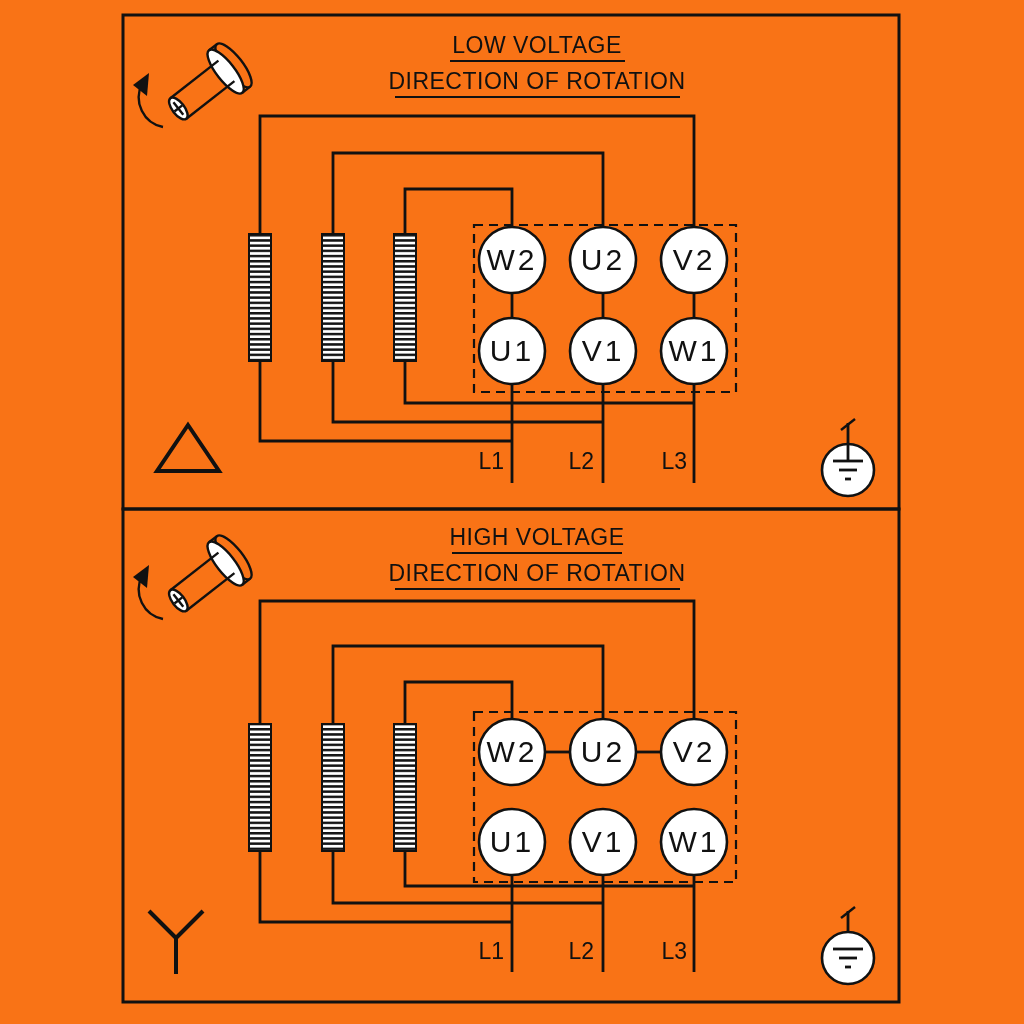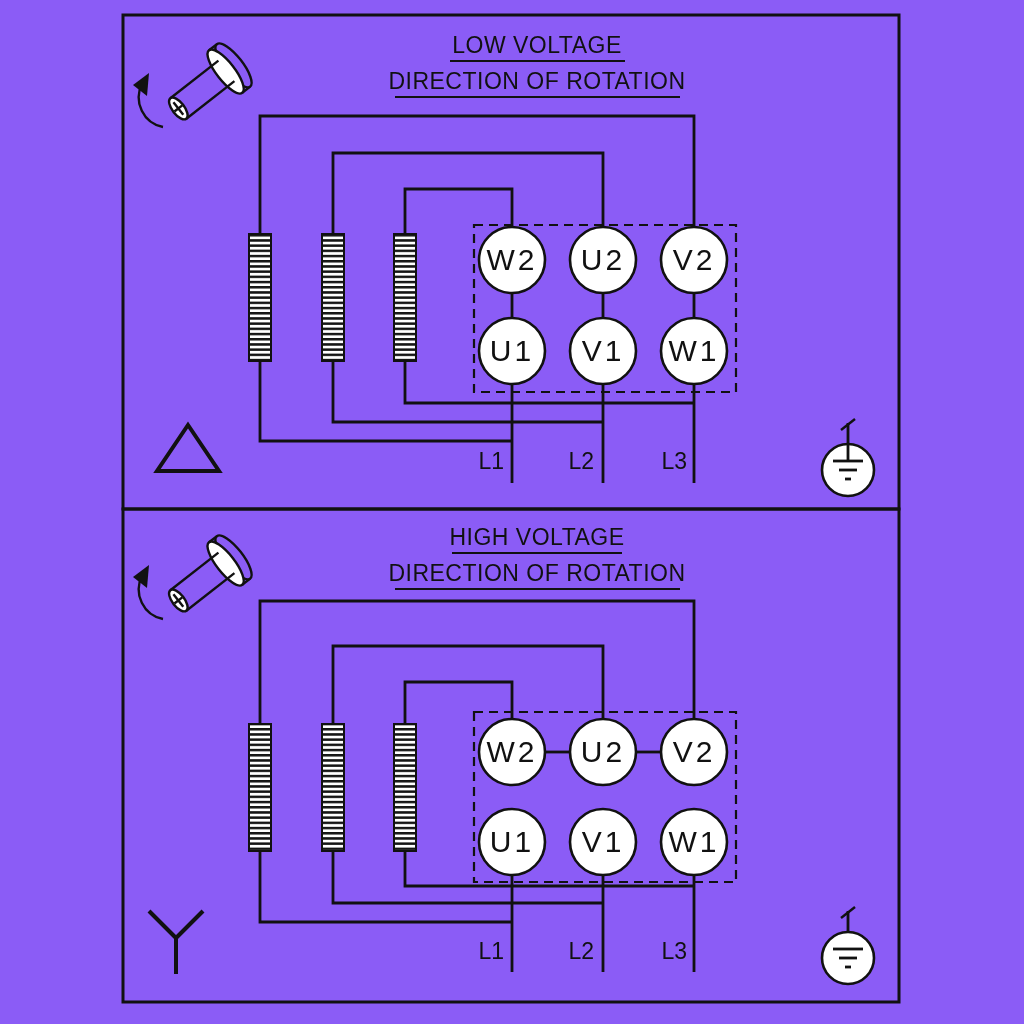--- a/index.html
+++ b/index.html
@@ -1,20 +1,20 @@
 <!DOCTYPE html>
 <html><head>
 <meta charset="utf-8">
 <style>
   html, body { margin: 0; padding: 0; background: #ffffff; }
   .page {
     position: relative;
     width: 1024px;
     height: 1024px;
-    background: #8b5cf6;
+    background: #f97316;
     font-family: "Liberation Sans", sans-serif;
     text-align: center;
   }
   svg { display: block; }
   .wire   { fill: none; stroke: #111111; stroke-width: 2.8; }
   .border { fill: none; stroke: #111111; stroke-width: 3; }
   .dashed-box { fill: none; stroke: #111111; stroke-width: 2.2; stroke-dasharray: 9 6; }
   .term-circle { fill: #ffffff; stroke: #111111; stroke-width: 2.6; }
   .coil { stroke: #111111; stroke-width: 2; }
   .ik   { stroke: #111111; stroke-width: 2.4; }

